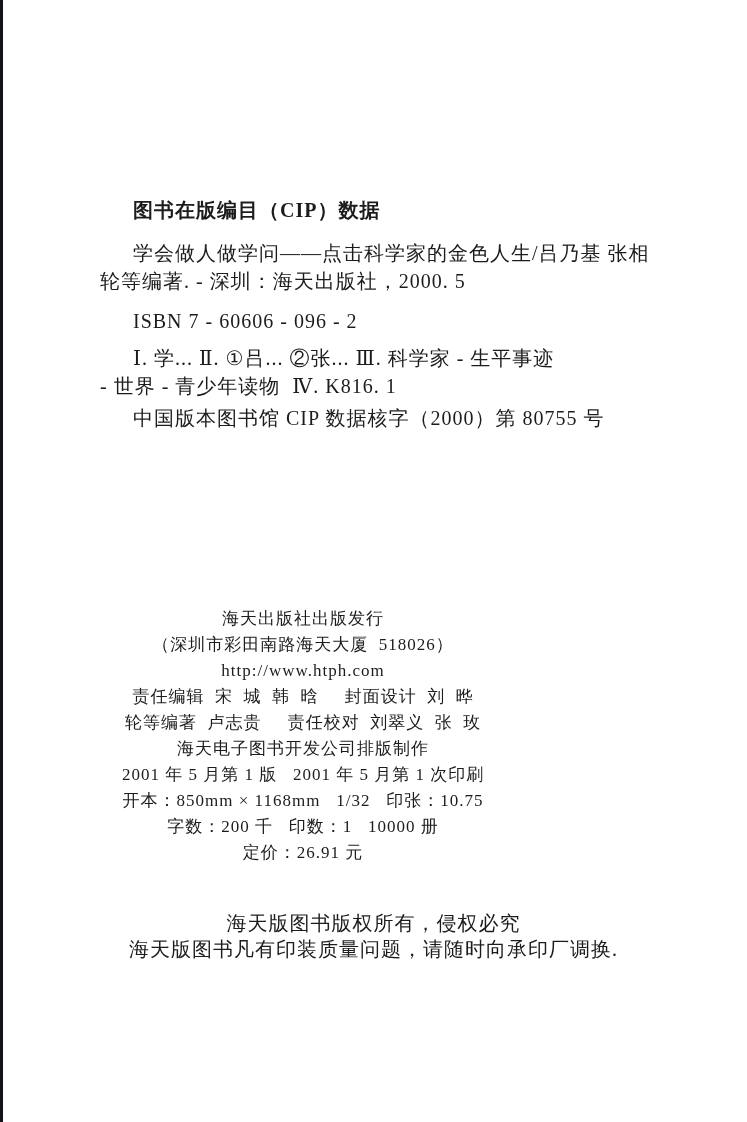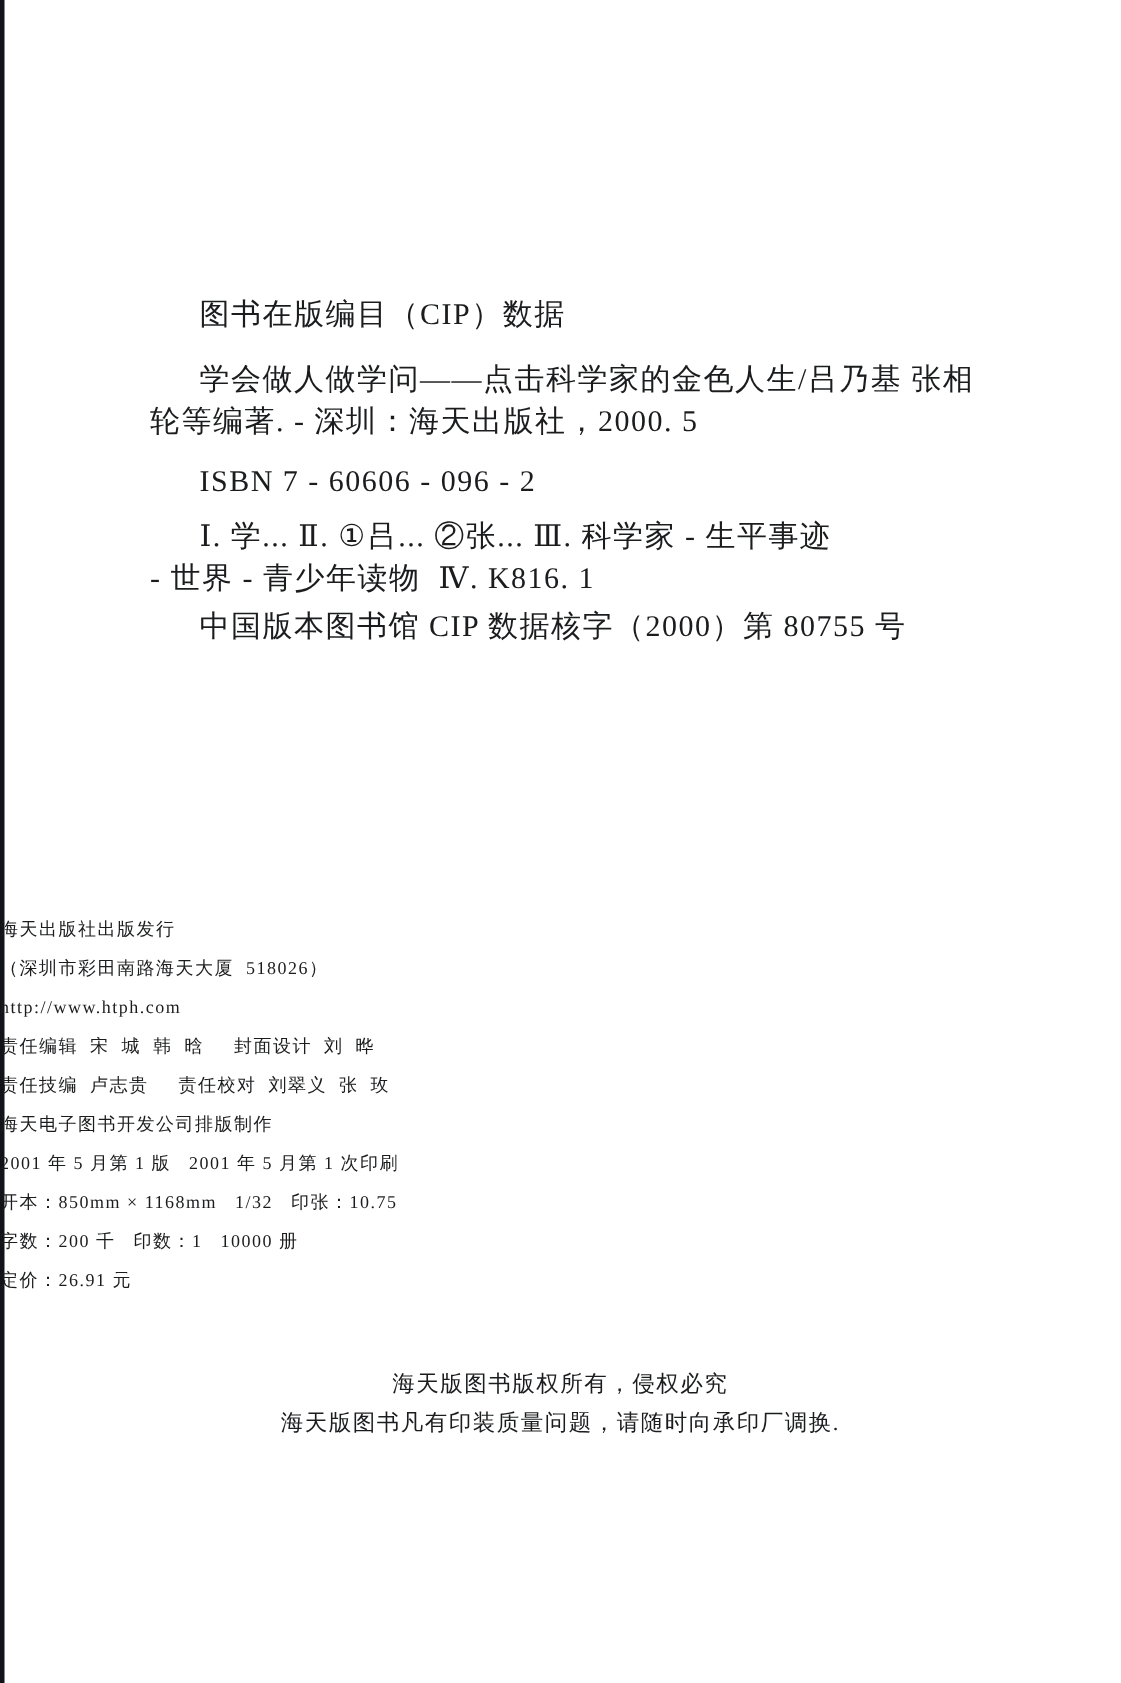--- a/index.html
+++ b/index.html
@@ -27,53 +27,54 @@
   .cip-block {
     position: absolute;
     left: 100px;
     top: 196px;
     width: 580px;
     font-size: 20px;
     line-height: 28px;
     letter-spacing: 1px;
   }
   .cip-heading {
-    font-weight: normal;
+    font-weight: bold;
     font-size: 20px;
     padding-left: 33px;
     margin-bottom: 15px;
   }
   .indent {
     padding-left: 33px;
     margin-top: 12px;
   }
   .cip-class-1 {
     margin-top: 9px;
   }
   .cip-record {
     margin-top: 4px;
   }
   
   .imprint-block {
     position: absolute;
     left: 0;
     top: 606px;
     width: 606px;
-    font-size: 12px;
+    text-align: center;
+    font-size: 17px;
     line-height: 26px;
     letter-spacing: 1px;
   }
   
   .notice-block {
     position: absolute;
     left: 0;
     top: 910px;
     width: 747px;
     text-align: center;
-    font-size: 15px;
+    font-size: 20px;
     line-height: 26px;
     letter-spacing: 1px;
   }
   .line {
     white-space: pre;
   }
 </style>
 </head>
 <body>
 
@@ -87,21 +88,21 @@
   <div class="line indent cip-class-1">Ⅰ. 学... Ⅱ. ①吕... ②张... Ⅲ. 科学家 - 生平事迹</div>
   <div class="line">- 世界 - 青少年读物  Ⅳ. K816. 1</div>
   <div class="line indent cip-record">中国版本图书馆 CIP 数据核字（2000）第 80755 号</div>
 </div>
 
 <div class="imprint-block">
   <div class="line">海天出版社出版发行</div>
   <div class="line">（深圳市彩田南路海天大厦  518026）</div>
   <div class="line">http://www.htph.com</div>
   <div class="line">责任编辑  宋  城  韩  晗     封面设计  刘  晔</div>
-  <div class="line">责任技编  卢志贵     责任校对  刘翠义  张  玫</div>
+  <div class="line">轮等编著  卢志贵     责任校对  刘翠义  张  玫</div>
   <div class="line">海天电子图书开发公司排版制作</div>
   <div class="line">2001 年 5 月第 1 版   2001 年 5 月第 1 次印刷</div>
   <div class="line">开本：850mm × 1168mm   1/32   印张：10.75</div>
   <div class="line">字数：200 千   印数：1   10000 册</div>
   <div class="line">定价：26.91 元</div>
 </div>
 
 <div class="notice-block">
   <div class="line">海天版图书版权所有，侵权必究</div>
   <div class="line">海天版图书凡有印装质量问题，请随时向承印厂调换.</div>

